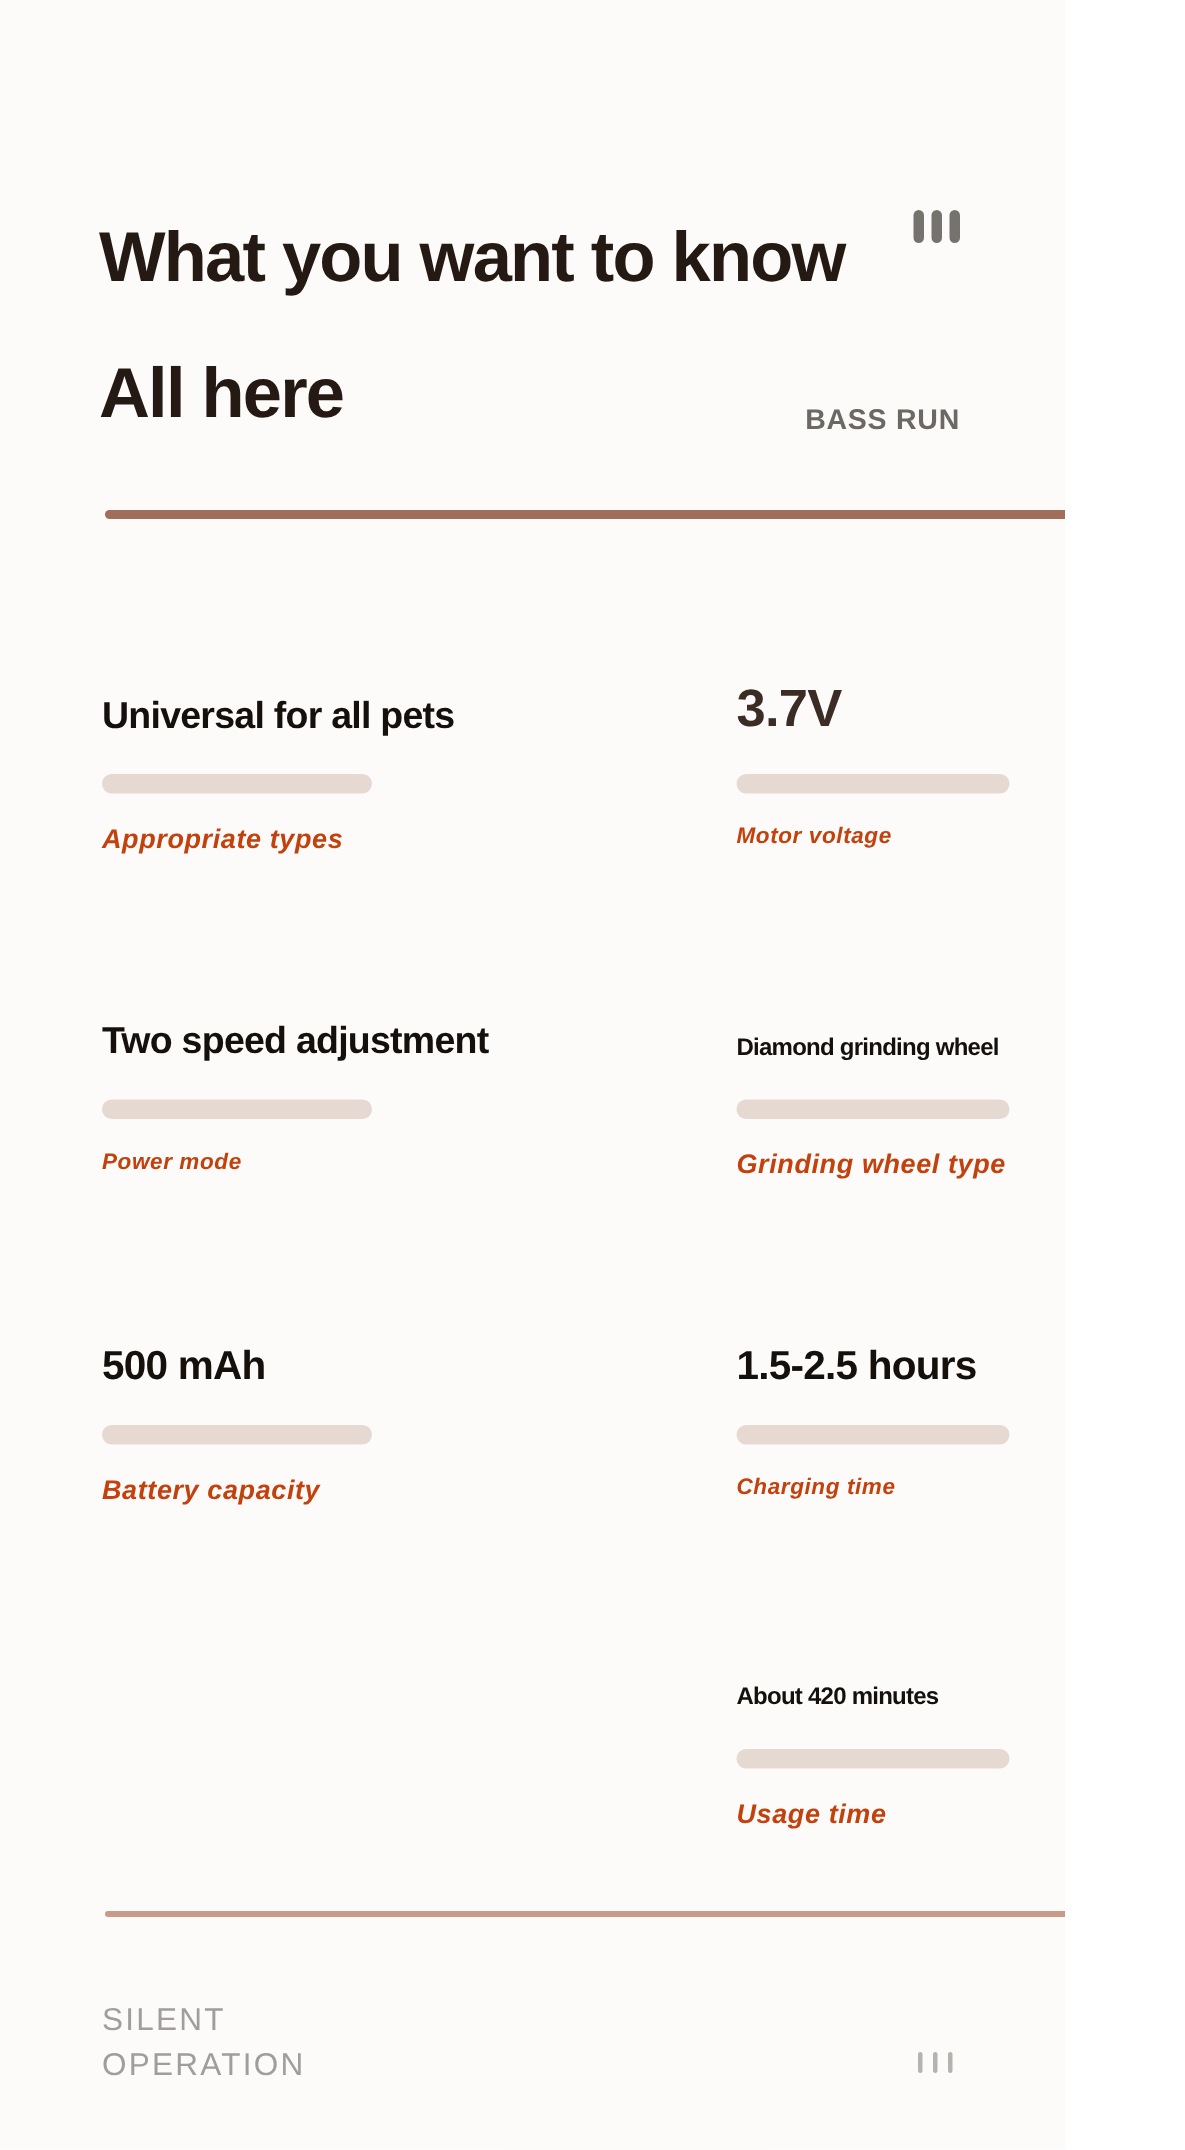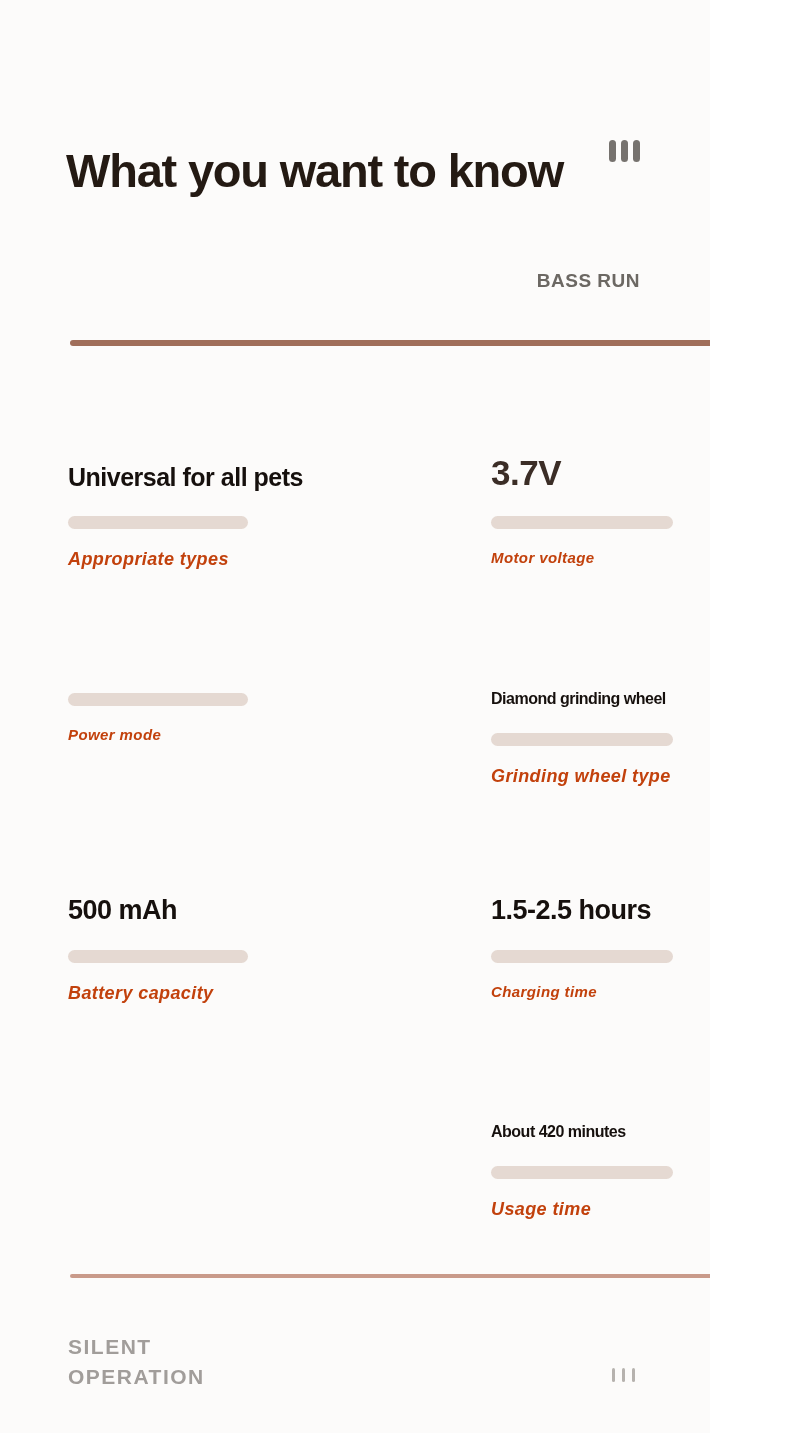--- a/index.html
+++ b/index.html
@@ -117,21 +117,21 @@
     top: 1274px;
     width: 646px;
     height: 4px;
     border-radius: 2px;
     background: #c99a8a;
   }
   .footer-text {
     position: absolute;
     left: 68px;
     color: #a19d9a;
-    font-weight: 700;
+    font-weight: 400;
     font-size: 21px;
     letter-spacing: 1.5px;
     line-height: 1;
     white-space: nowrap;
   }
   .footer-text.line1 { top: 1336px; }
   .footer-text.line2 { top: 1366px; }
 
   .grill-bottom {
     position: absolute;
@@ -147,20 +147,21 @@
     border-radius: 1.5px;
     background: #b6b2ae;
   }
 </style>
 </head>
 <body>
 
 <div class="page">
 
   <div class="headline line1">What you want to know</div>
+  <div class="headline line2">All here</div>
 
   <div class="grill-top">
     <i></i>
       <i></i>
       <i></i>
   </div>
 
   <div class="brand">BASS RUN</div>
 
   <div class="divider-top"></div>
@@ -175,20 +176,23 @@
 
   <div class="cell col-r row-1">
     <div class="title-box">
         <span class="spec-title t35">3.7V</span>
       </div>
     <div class="pill w182"></div>
     <div class="spec-label l15">Motor voltage</div>
   </div>
 
   <div class="cell col-l row-2">
+    <div class="title-box">
+        <span class="spec-title t25">Two speed adjustment</span>
+      </div>
     <div class="pill"></div>
     <div class="spec-label l15">Power mode</div>
   </div>
 
   <div class="cell col-r row-2">
     <div class="title-box">
         <span class="spec-title t22">Diamond grinding wheel</span>
       </div>
     <div class="pill w182"></div>
     <div class="spec-label l18">Grinding wheel type</div>

